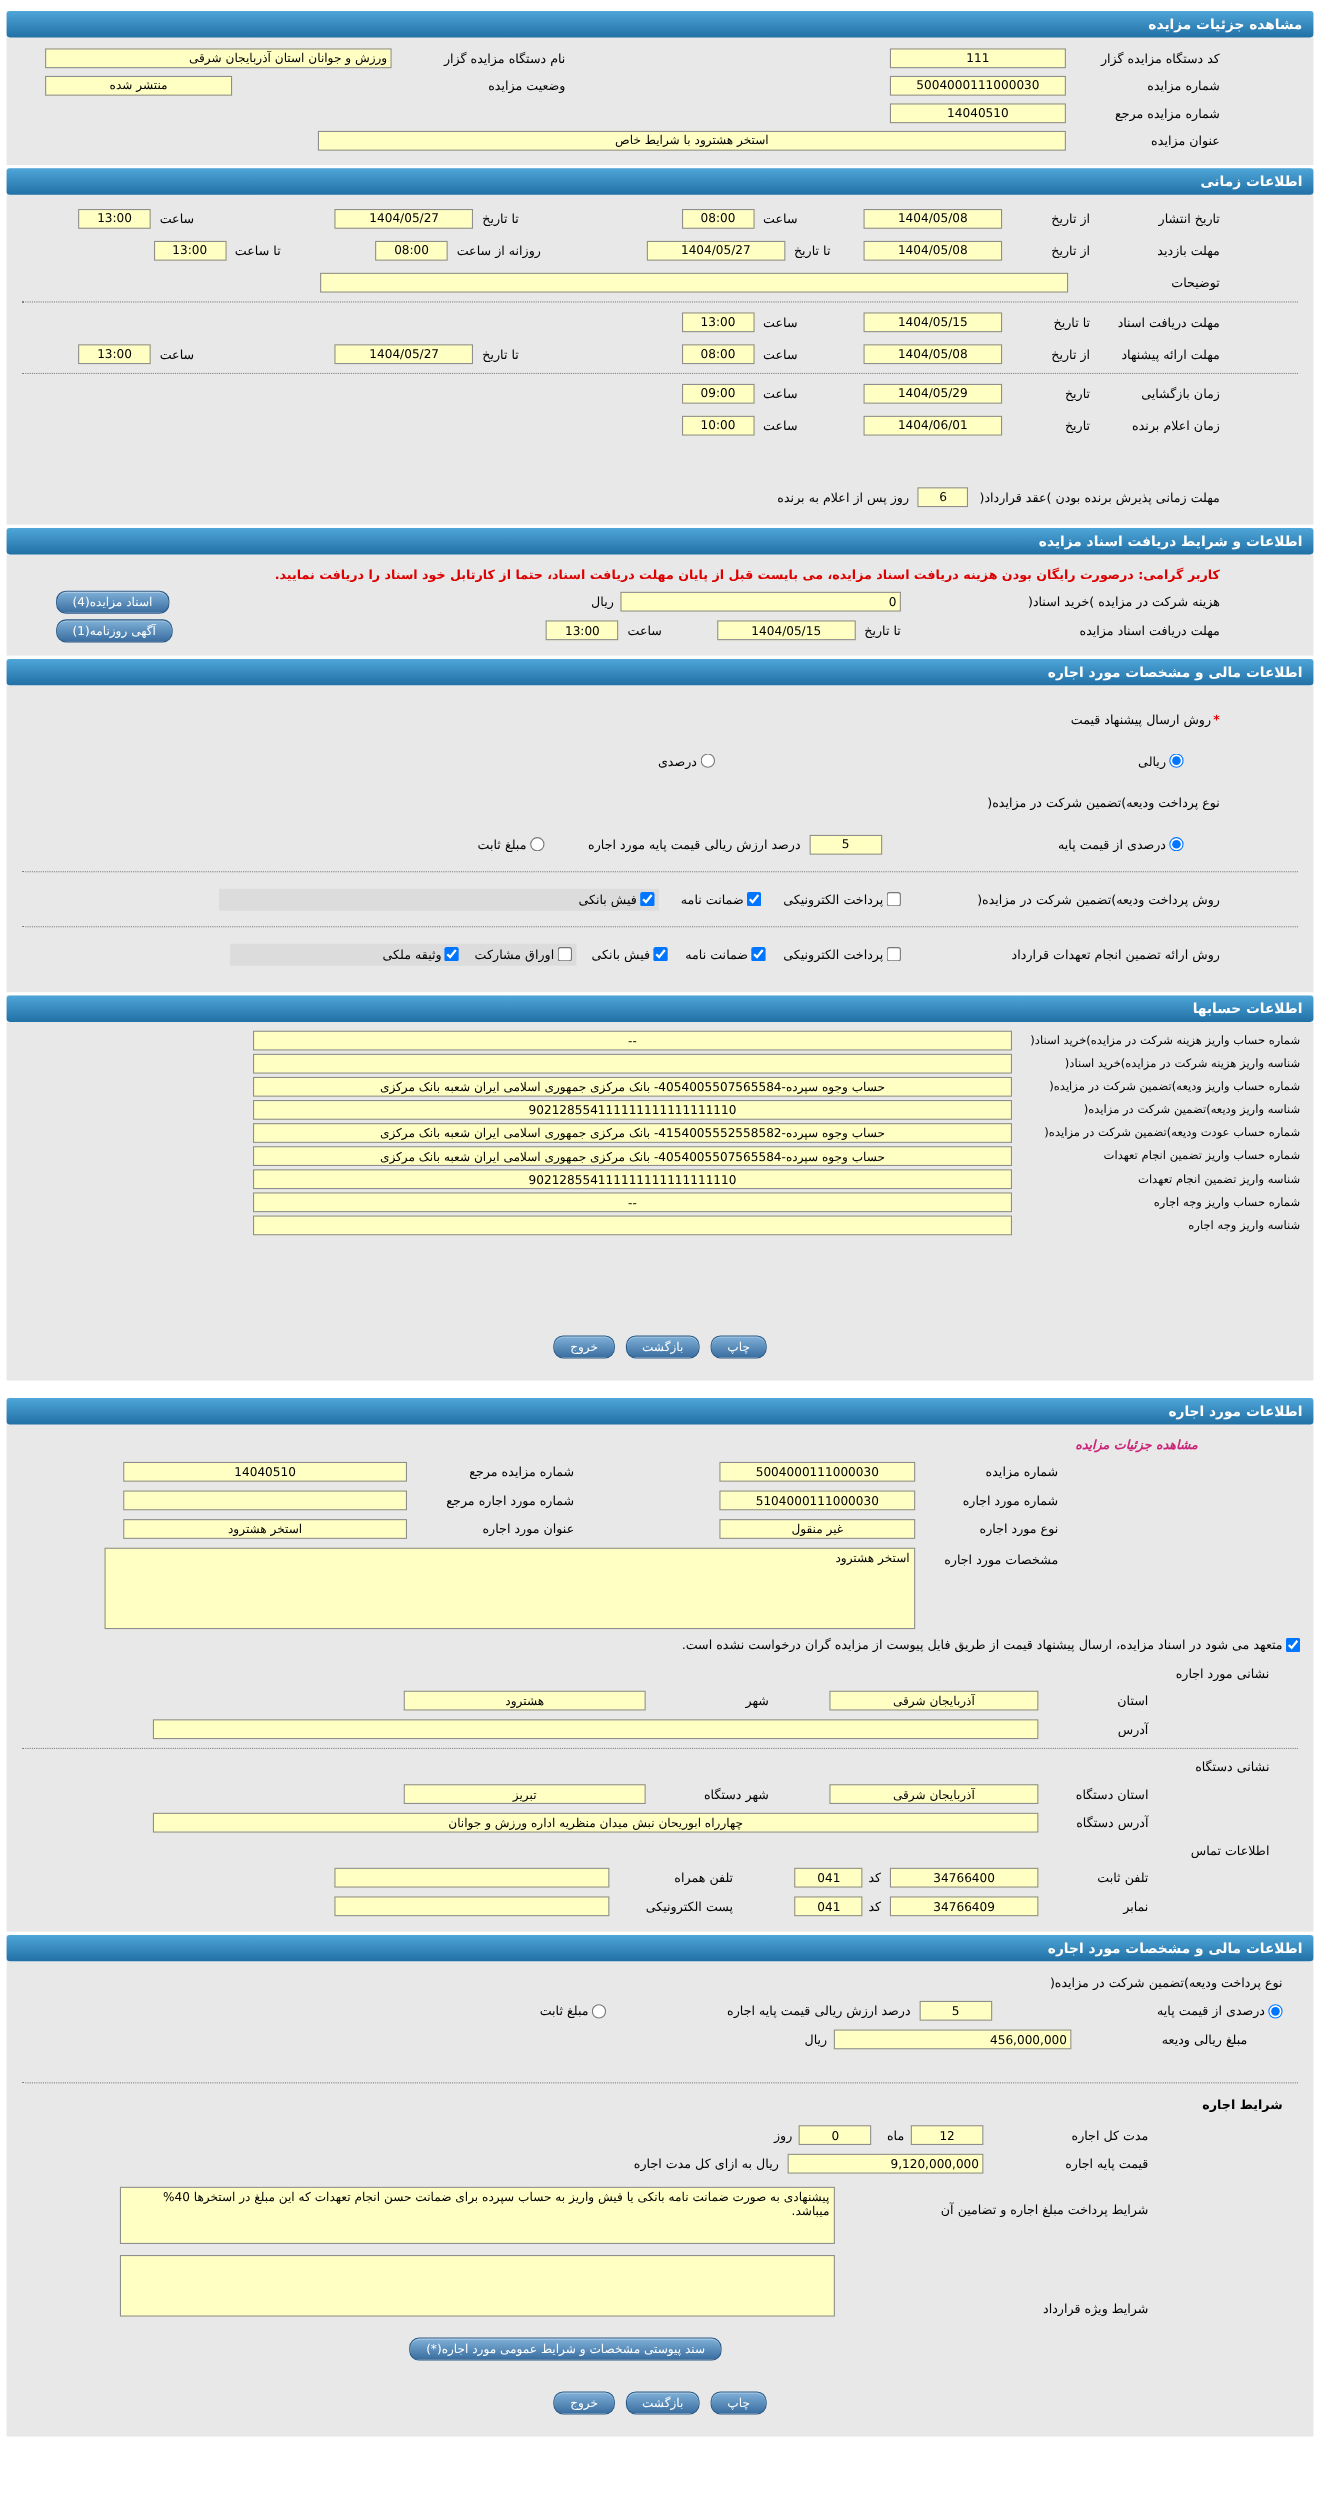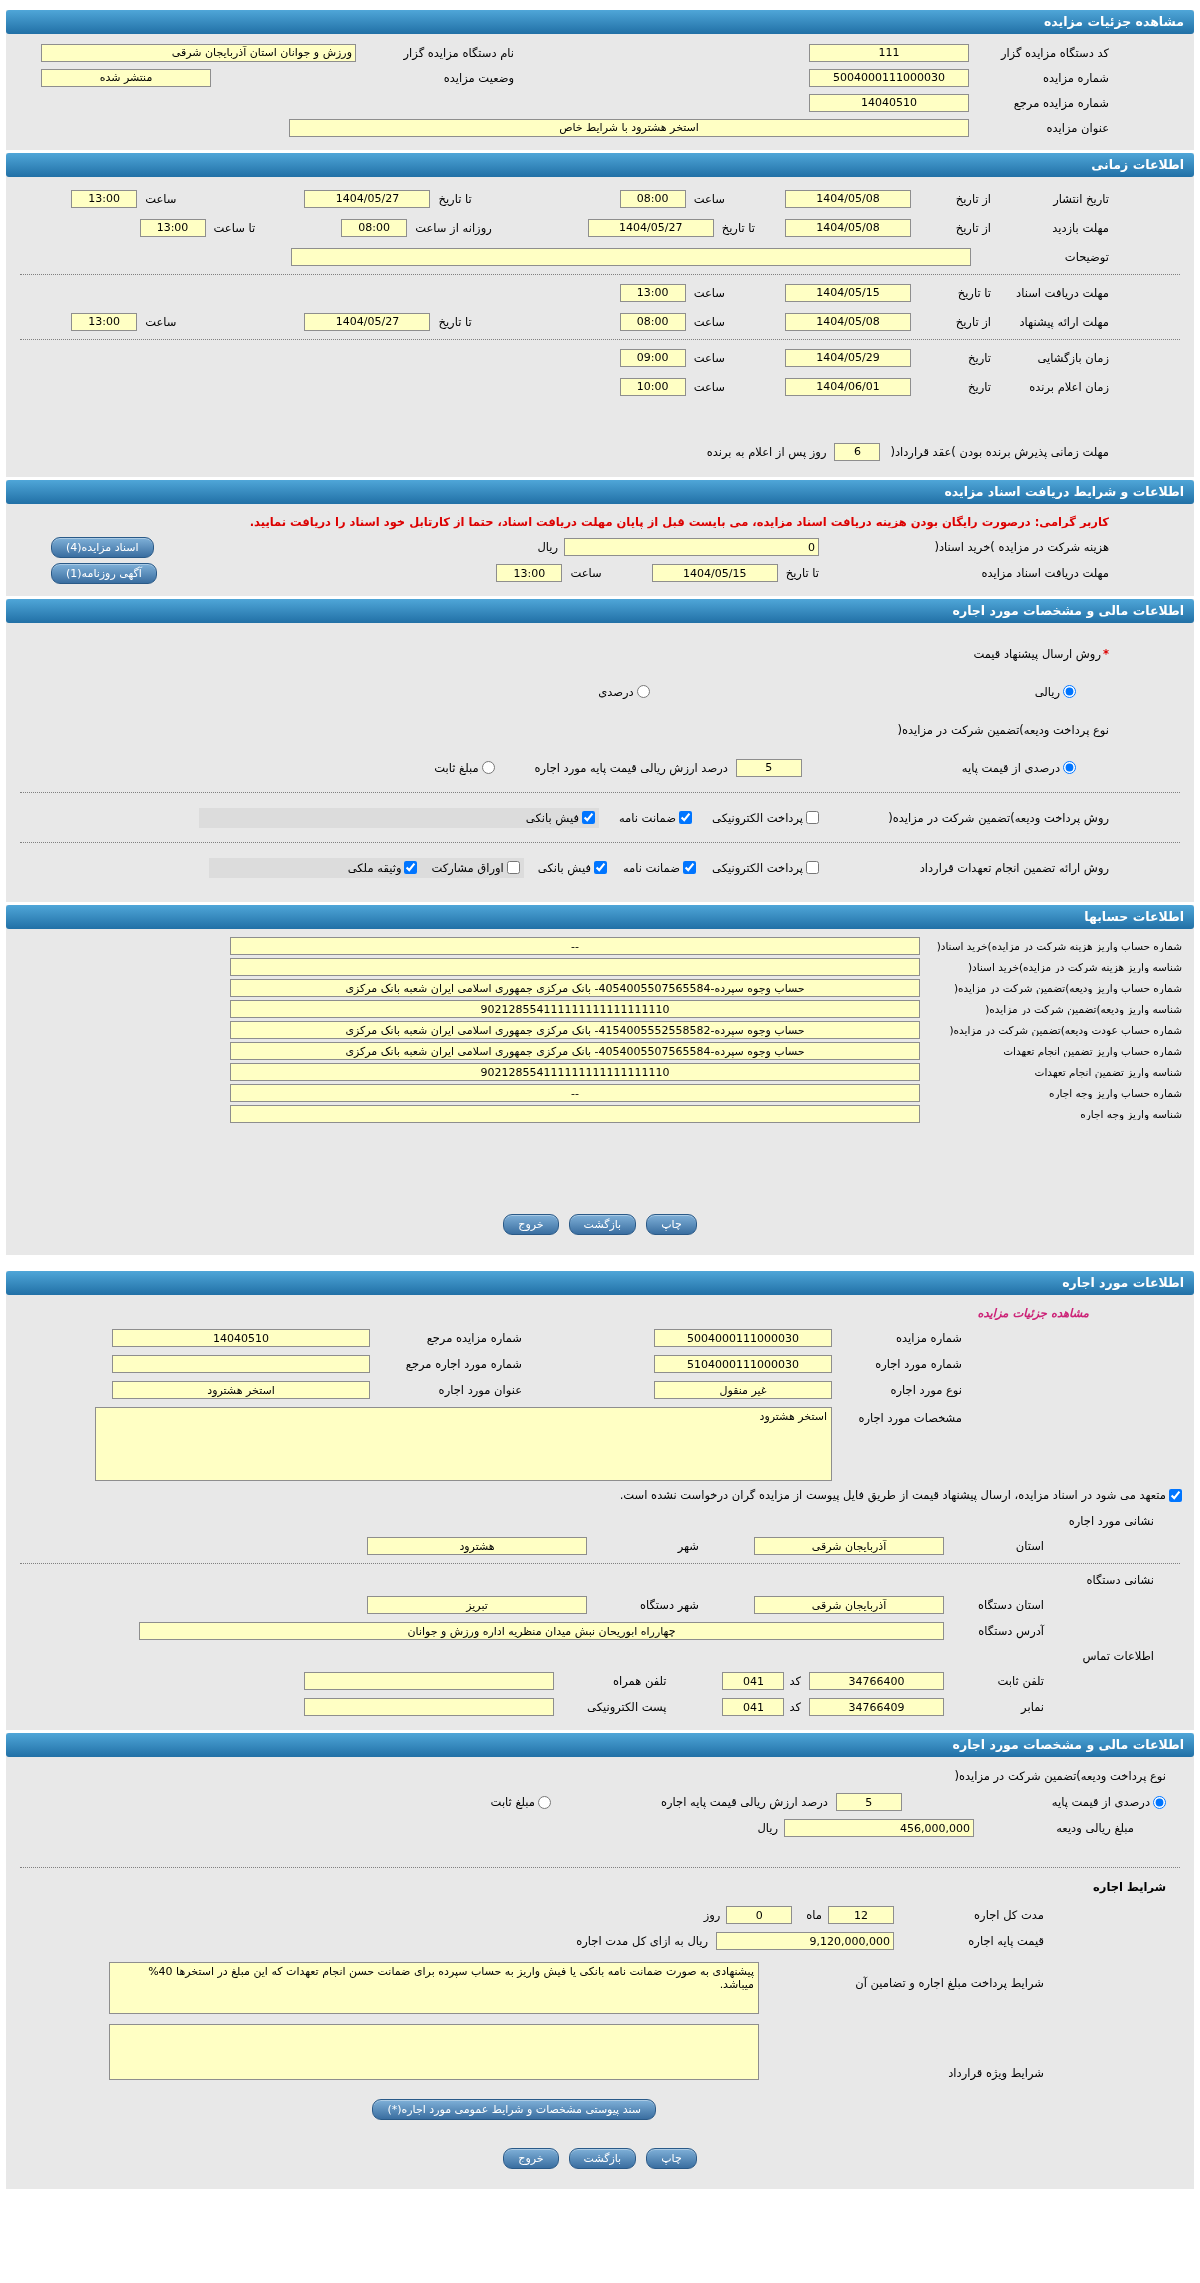--- a/index.html
+++ b/index.html
@@ -394,20 +394,24 @@
       <div class="row subhead">
         <span class="lbl">نشانی مورد اجاره</span>
       </div>
       <div class="row s6a pr150">
         <span class="lbl al1">استان</span>
         <input class="inp c" style="width: 190px;" value="آذربایجان شرقی">
         <i class="sp" style="width:55px"></i>
         <span class="lbl al2">شهر</span>
         <input class="inp c" style="width: 220px;" value="هشترود">
       </div>
+      <div class="row s6a pr150">
+        <span class="lbl al1">آدرس</span>
+        <input class="inp" style="width: 805px;" value="">
+      </div>
       <div class="dot"></div>
       <div class="row subhead">
         <span class="lbl">نشانی دستگاه</span>
       </div>
       <div class="row s6a pr150">
         <span class="lbl al1">استان دستگاه</span>
         <input class="inp c" style="width: 190px;" value="آذربایجان شرقی">
         <i class="sp" style="width:55px"></i>
         <span class="lbl al2">شهر دستگاه</span>
         <input class="inp c" style="width: 220px;" value="تبریز">
@@ -460,21 +464,21 @@
         <i class="sp" style="width:8px"></i>
         <span class="lbl">درصد ارزش ریالی قیمت پایه اجاره</span>
         <i class="sp" style="width:110px"></i>
         <label class="opt">
           <input type="radio" name="deposit_type2" style="">
           <span>مبلغ ثابت</span>
         </label>
       </div>
       <div class="row pr60">
         <span class="lbl" style="width:160px">مبلغ ریالی ودیعه</span>
-        <input class="inp n" style="width: 190px;" value="456,000,000">
+        <input class="inp n" style="width: 216px;" value="456,000,000">
         <i class="sp" style="width:6px"></i>
         <span class="lbl">ریال</span>
       </div>
 
       <div class="dot" style="margin-top:26px"></div>
 
       <div class="row pr28" style="min-height:30px">
         <span class="lbl" style="font-weight:bold">شرایط اجاره</span>
       </div>
       <div class="row pr150">

